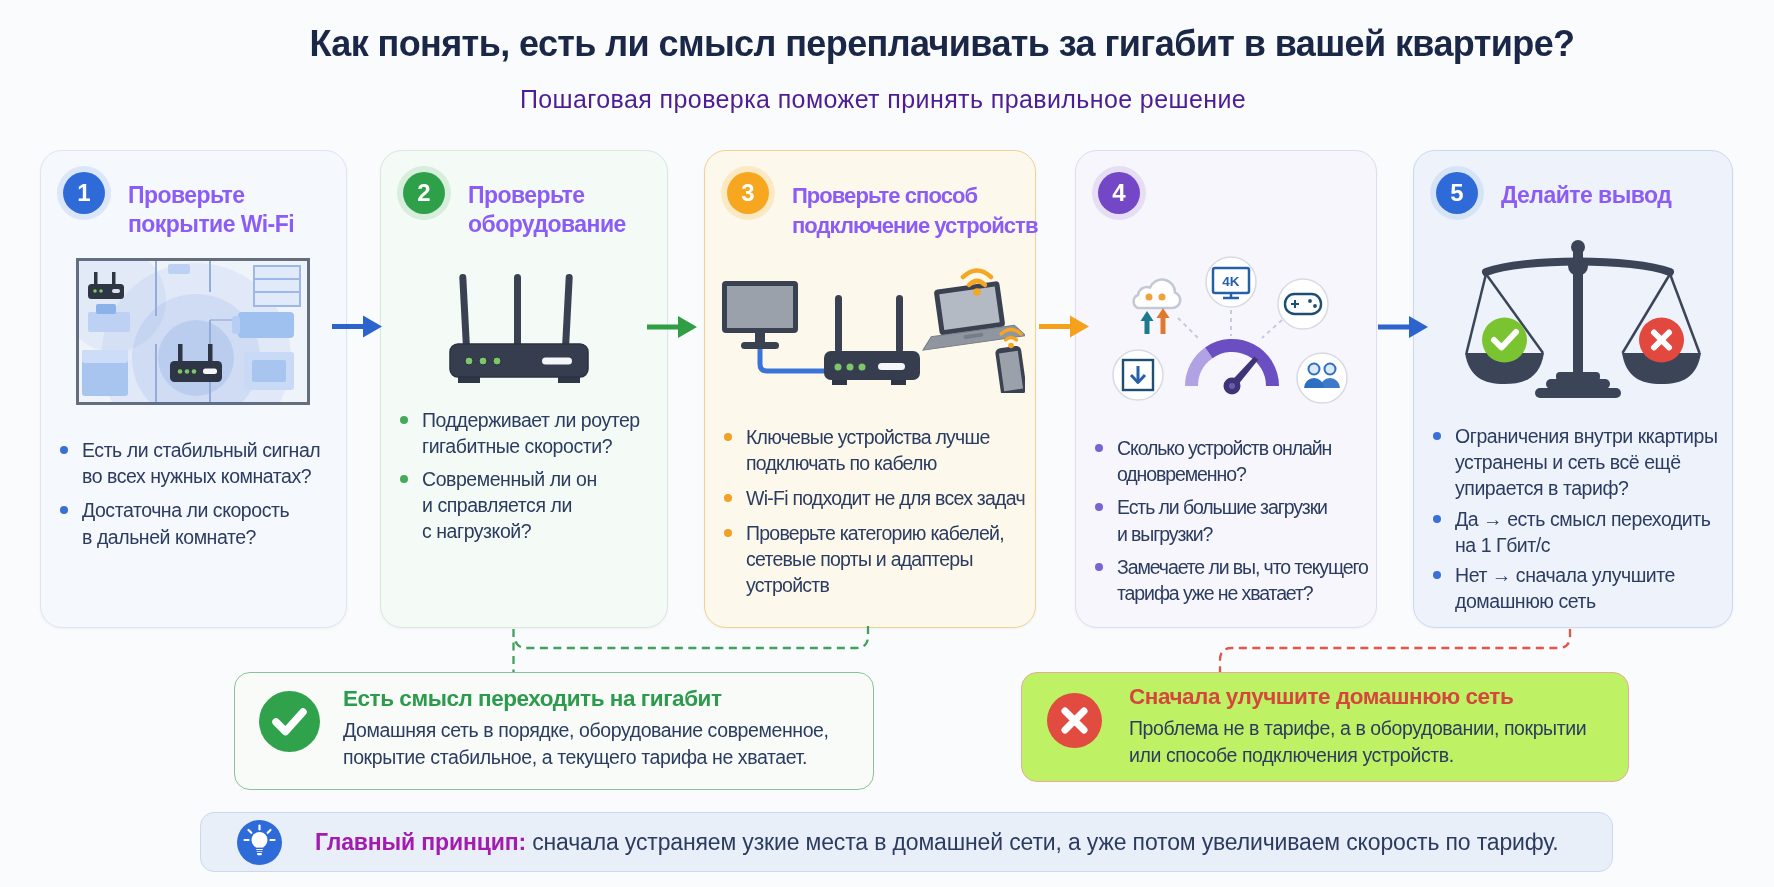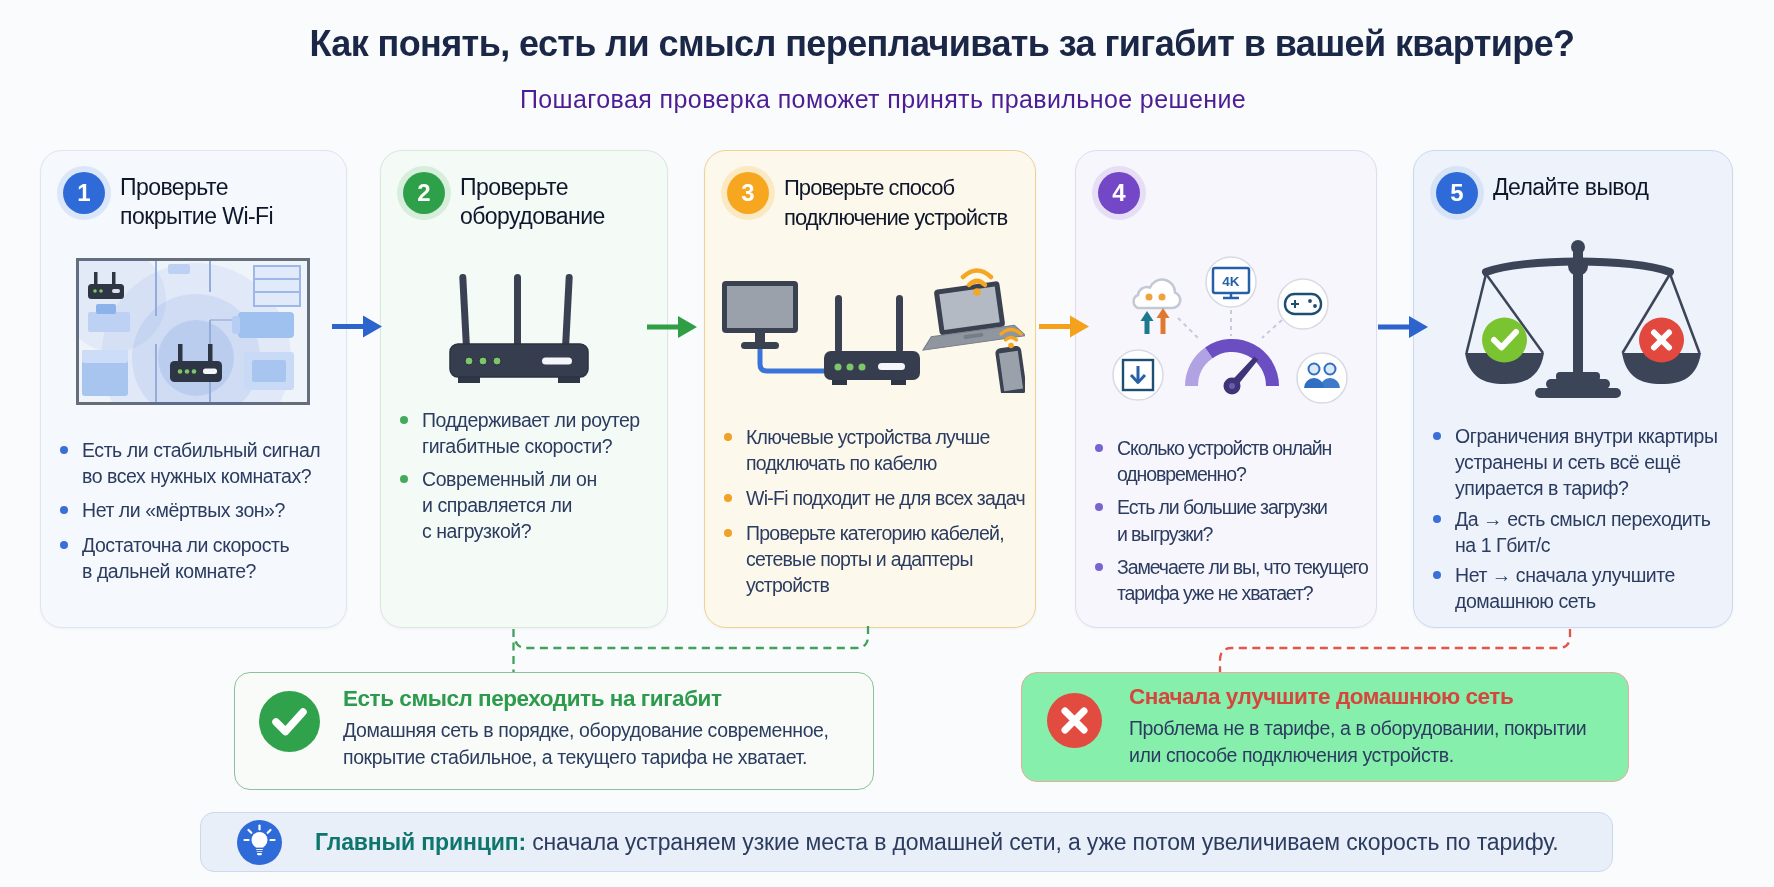--- a/index.html
+++ b/index.html
@@ -18,58 +18,58 @@
   .c1{left:40px;width:307px;background:#f5f8fd;border-color:#dde5f3;--accent:#2e6bd9;--halo:#dbe7f9;--dot:#3a6fd8;--bt:286px;--im:8px;}
   .c2{left:380px;width:288px;background:#f4faf6;border-color:#d9e9dc;--accent:#2fa04a;--halo:#d8eedd;--dot:#45a95c;--bt:256px;--im:6.5px;}
   .c3{left:704px;width:332px;background:#fdf8ec;border-color:#f1d193;--accent:#f6a71f;--halo:#fbe9c4;--dot:#f0a126;--bt:273px;--im:8.5px;}
   .c4{left:1075px;width:302px;background:#f7f6fc;border-color:#e0dcf2;--accent:#7347c5;--halo:#e6def6;--dot:#7a63d2;--bt:284px;--im:7px;}
   .c5{left:1413px;width:320px;background:#eef3fb;border-color:#c9d9f0;--accent:#2e6bd9;--halo:#d7e4f8;--dot:#3a6fd8;--bt:272px;--im:4px;}
 
   .card-head{position:absolute;top:21px;left:22px;right:10px;display:flex;gap:15px;align-items:flex-start;}
   .badge{flex:0 0 auto;width:42px;height:42px;border-radius:50%;background:var(--accent);
     box-shadow:0 0 0 6px var(--halo);color:#fff;font-weight:bold;font-size:24px;
     display:flex;align-items:center;justify-content:center;margin-top:0px;}
-  .card-title{margin:0;font-size:23px;font-weight:normal;color:#0f172a;line-height:29px;
+  .card-title{margin:8px;font-size:23px;font-weight:bold;color:#8b5cf6;line-height:29px;
     letter-spacing:-0.55px;white-space:pre;padding-top:1px;}
   .c3 .card-title{font-size:22px;letter-spacing:-0.95px;line-height:29.5px;}
 
   .art{position:absolute;}
 
   ul.bullets{position:absolute;left:22px;right:10px;top:var(--bt);margin:0;padding:0;list-style:none;}
   ul.bullets li{position:relative;padding-left:19px;margin-bottom:var(--im);font-size:19.5px;line-height:26.2px;
     color:#2b3c60;white-space:pre;letter-spacing:-0.45px;}
   .c3 ul.bullets li{letter-spacing:-0.75px;}
   .c4 ul.bullets li{letter-spacing:-1.1px;}
   ul.bullets li::before{content:"";position:absolute;left:-3px;top:9px;width:8px;height:8px;border-radius:50%;
     background:var(--dot);}
 
   
   #overlay{position:absolute;left:0;top:0;width:1774px;height:887px;pointer-events:none;}
 
   
   .verdict{position:absolute;border-radius:16px;border:1.5px solid;box-sizing:border-box;}
   .verdict-pos{left:234px;top:672px;width:640px;height:118px;background:#f8fbf8;border-color:#8cc29b;}
-  .verdict-neg{left:1021px;top:672px;width:608px;height:110px;background:#86efac;border-color:#eaaa9d;}
+  .verdict-neg{left:1021px;top:672px;width:608px;height:110px;background:#bef264;border-color:#eaaa9d;}
   .verdict-icon{position:absolute;}
   .verdict-pos .verdict-icon{left:24px;top:18px;}
   .verdict-neg .verdict-icon{left:25px;top:20px;}
   .verdict-body{position:absolute;left:108px;top:13px;right:10px;}
   .verdict-neg .verdict-body{left:107px;top:11px;}
   .verdict-title{font-size:22.5px;font-weight:bold;letter-spacing:-0.45px;margin:0 0 5px 0;}
   .verdict-pos .verdict-title{color:#2d9a4d;}
   .verdict-neg .verdict-title{color:#d5473c;}
   .verdict-text{font-size:19.5px;line-height:26.5px;color:#2b3c60;letter-spacing:-0.4px;white-space:pre-line;}
 
   
   .footer-bar{position:absolute;left:200px;top:812px;width:1413px;height:60px;border-radius:14px;
     background:#e9eff9;border:1.5px solid #ccd8ee;box-sizing:border-box;display:flex;align-items:center;}
   .footer-icon{flex:0 0 auto;width:45px;height:45px;border-radius:50%;background:#2e6bd9;margin-left:36px;
     display:flex;align-items:center;justify-content:center;}
   .footer-text{margin-left:33px;font-size:23px;color:#2b3c60;letter-spacing:-0.15px;}
-  .footer-label{font-weight:bold;color:#0f766e;}
+  .footer-label{font-weight:bold;color:#a21caf;}
 </style>
 </head>
 <body>
 
 <div id="stage">
 
   <h1 class="page-title">Как понять, есть ли смысл переплачивать за гигабит в вашей квартире?</h1>
   <div class="page-subtitle">Пошаговая проверка поможет принять правильное решение</div>
 
   <section class="card c1">
@@ -119,21 +119,20 @@
         <rect x="94" y="103" width="52" height="21" rx="4.5"></rect>
         <circle cx="104" cy="113.5" r="2.3" fill="#7cc769"></circle>
         <circle cx="111" cy="113.5" r="2.3" fill="#7cc769"></circle>
         <circle cx="118" cy="113.5" r="2.3" fill="#7cc769"></circle>
         <rect x="127" y="110.5" width="14" height="5.5" rx="2.5" fill="#f4f6f9"></rect>
       </g>
     </svg>
     <ul class="bullets">
       <li>Есть ли стабильный сигнал
 во всех нужных комнатах?</li>
-      <li>Нет ли «мёртвых зон»?</li>
       <li>Достаточна ли скорость
 в дальней комнате?</li>
     </ul>
   </section>
 
   <section class="card c2">
     <div class="card-head">
       <div class="badge">2</div>
       <h2 class="card-title">Проверьте
 оборудование</h2>

